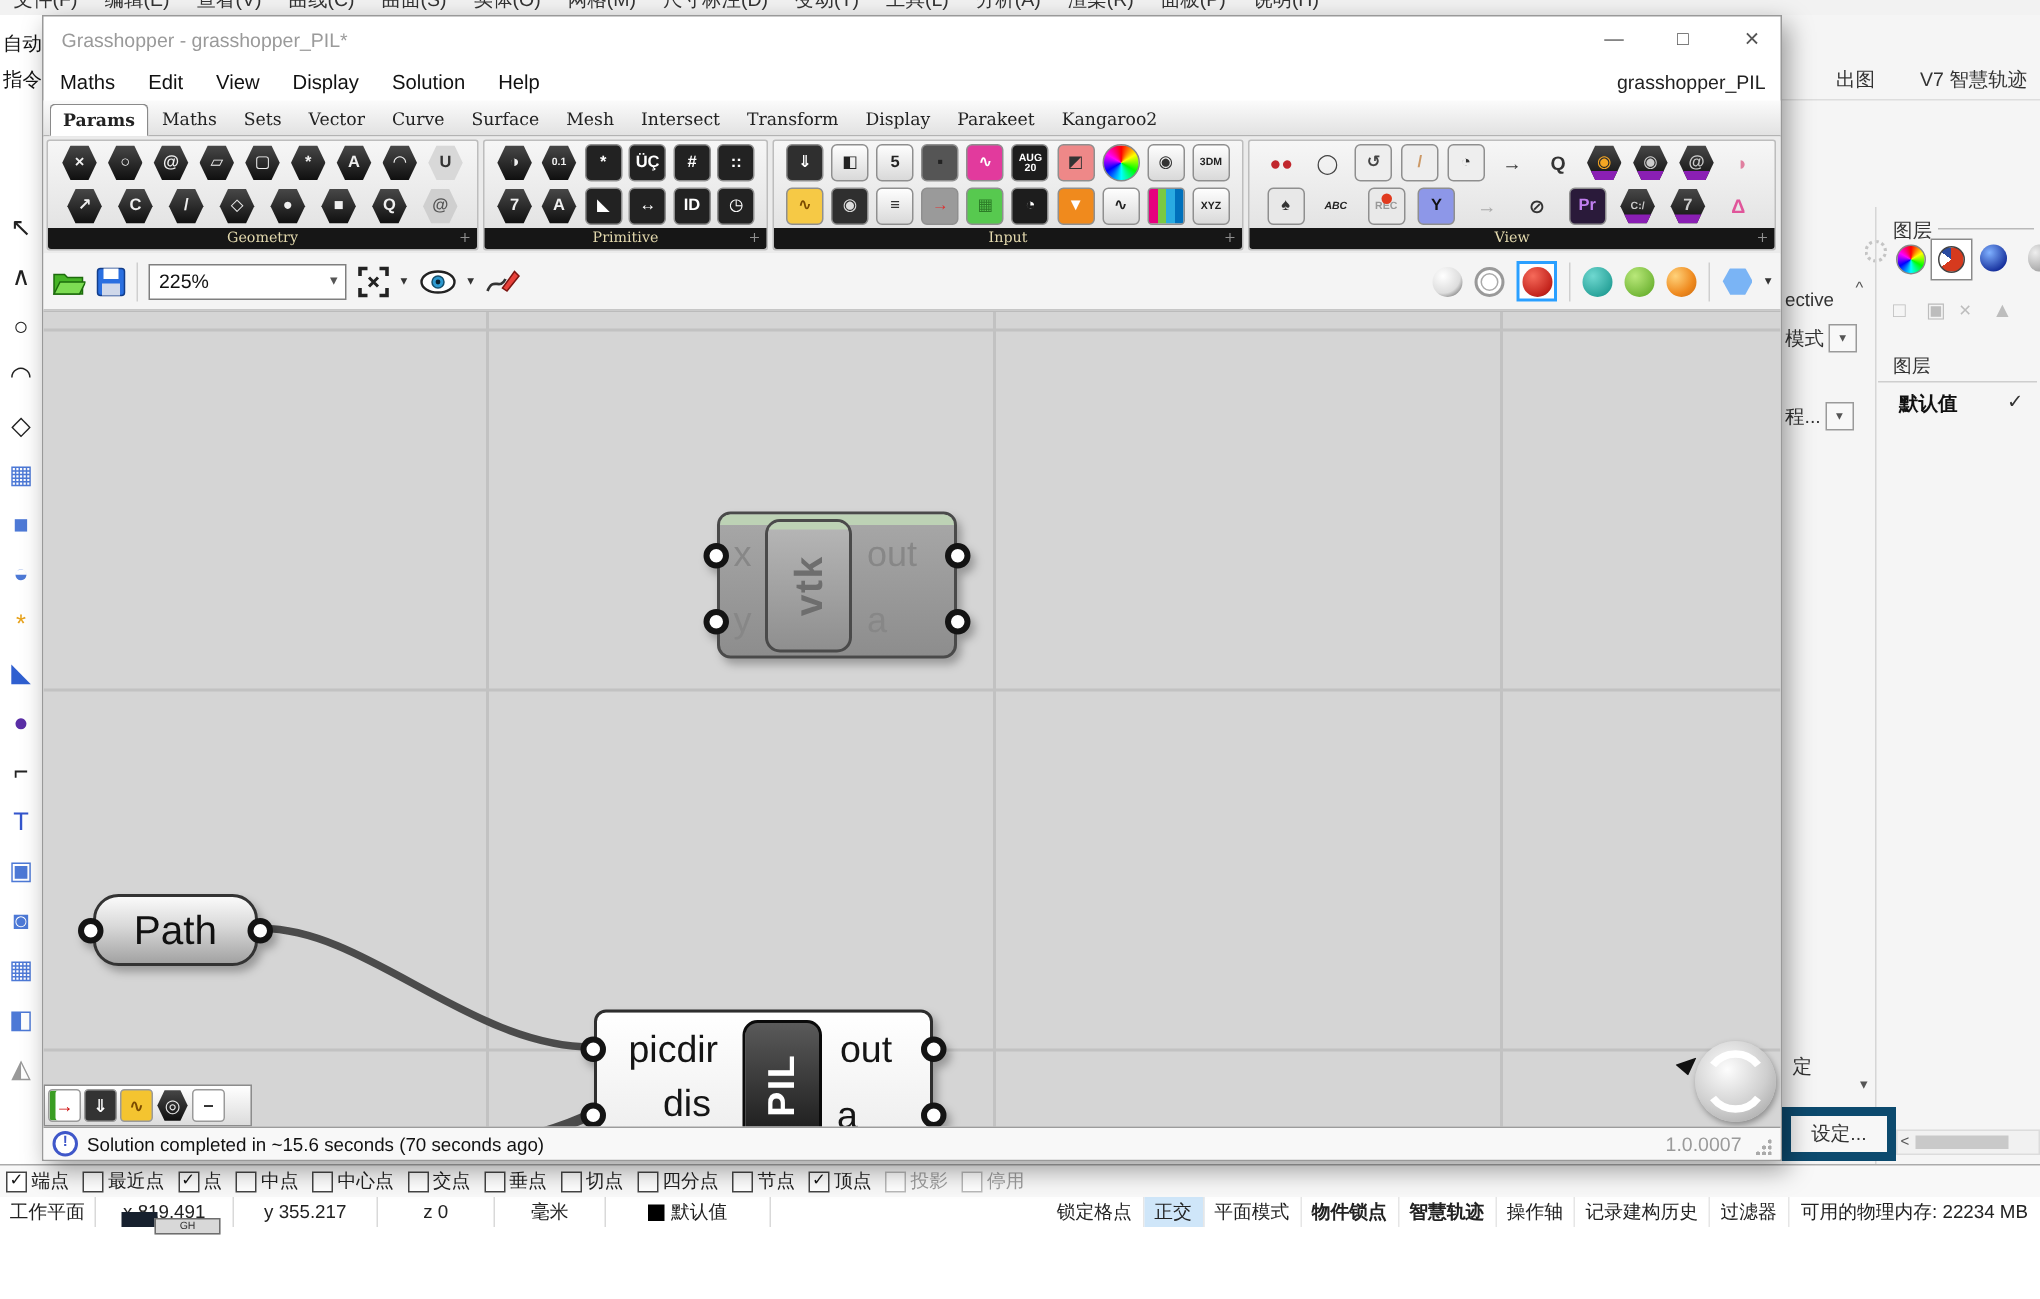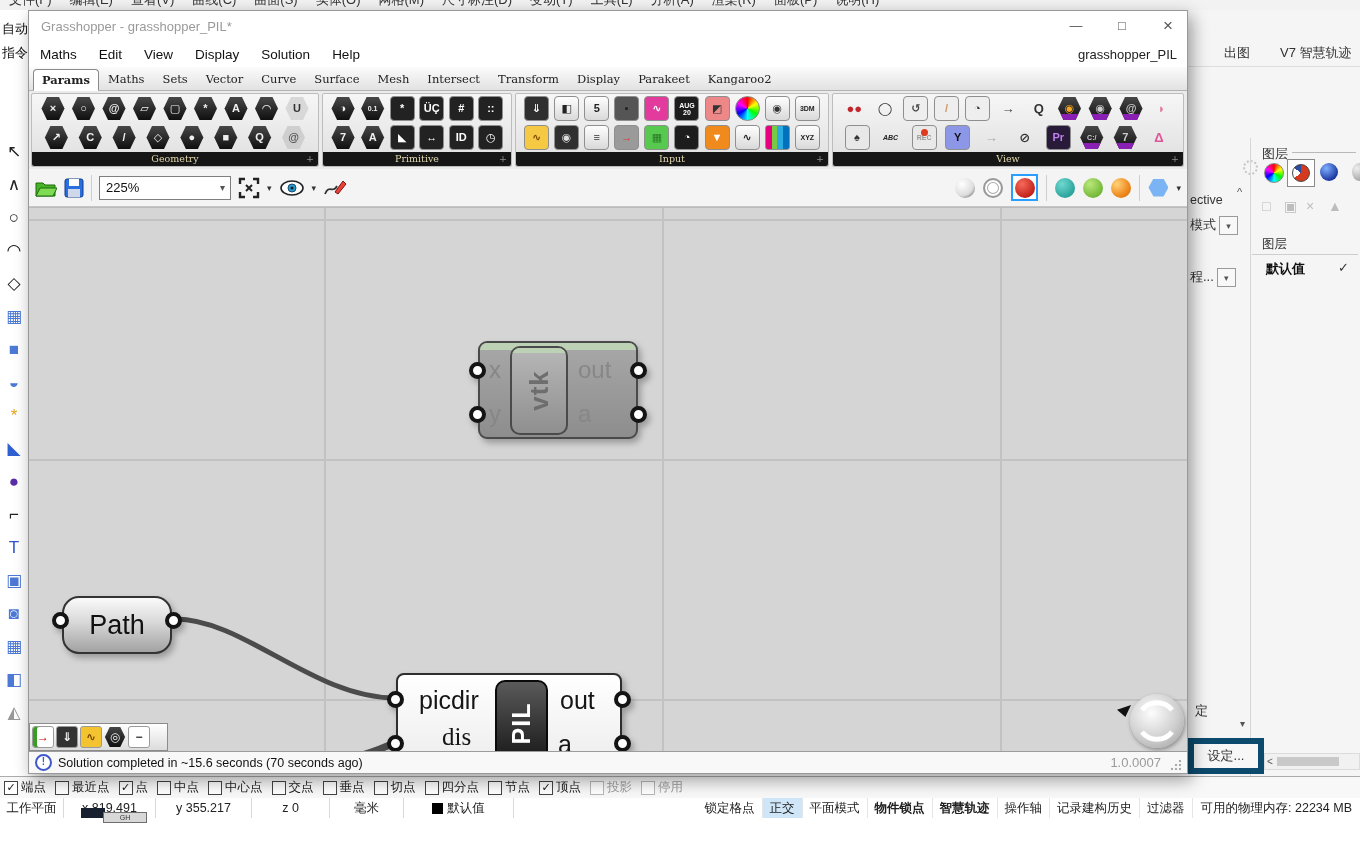--- a/index.html
+++ b/index.html
@@ -17,21 +17,21 @@
 
   
   #rpanel{position:absolute;left:1188px;top:10px;width:172px;height:808px;background:#f5f5f5;
           font-size:13px;color:#333;z-index:1;overflow:hidden;}
   .rpabs{position:absolute;white-space:nowrap;}
   #rp-line{position:absolute;left:0;right:0;top:56px;height:1px;background:#ddd;}
   #rp-vline{position:absolute;left:62px;top:128px;bottom:40px;width:1px;background:#d6d6d6;}
   #rp-gear{position:absolute;left:55px;top:150px;width:11px;height:11px;border:2px dotted #c4c4c4;border-radius:50%;}
   #rp-rule{position:absolute;left:104px;right:4px;top:142px;height:1px;background:#b9b9b9;}
   #rp-rule2{position:absolute;left:64px;right:2px;top:244px;height:1px;background:#cecece;}
-  .dditem{display:flex;align-items:flex-start;gap:3px;}
+  .dditem{display:flex;align-items:center;gap:3px;}
   .ddbox{width:17px;height:17px;border:1px solid #9a9a9a;background:#f8f8f8;font-size:9px;color:#555;
          display:flex;align-items:center;justify-content:center;}
   #rp-wheel{position:absolute;left:76px;top:153px;width:18px;height:18px;border-radius:50%;border:1px solid #888;
             background:conic-gradient(#f00,#ff0,#0f0,#0ff,#00f,#f0f,#f00);}
   #rp-tabbox{position:absolute;left:99px;top:149px;width:26px;height:26px;border:1px solid #8a8a8a;background:#fff;
              display:flex;align-items:center;justify-content:center;}
   #rp-pie{width:16px;height:16px;border-radius:50%;border:1px solid #444;
           background:conic-gradient(#d63a1e 0 65%,#fff 65% 85%,#2a4ba0 85%);}
   #rp-ball{position:absolute;left:132px;top:153px;width:18px;height:18px;border-radius:50%;
            background:radial-gradient(circle at 35% 30%,#7fb0ff,#16309c 75%);}
@@ -140,30 +140,30 @@
   .cap .strip2{position:absolute;left:0;right:0;top:0;height:5px;background:#bdd2b5;}
   .vt{position:absolute;inset:0;display:flex;align-items:center;justify-content:center;}
   .vt span{transform:rotate(-90deg);font-size:26px;font-weight:bold;letter-spacing:1px;}
   #vtk .vt span{color:#6e6e6e;}
   .plbl{position:absolute;font-size:24px;color:#878787;line-height:1;}
   #vtk .li1{left:9px;top:15px;} #vtk .li2{left:9px;top:59px;}
   #vtk .lo1{left:98px;top:15px;} #vtk .lo2{left:98px;top:59px;}
   .port{position:absolute;width:9px;height:9px;border:4.5px solid #141414;border-radius:50%;background:#fff;}
   #vtk .pi1{left:-11px;top:19px;} #vtk .pi2{left:-11px;top:63px;}
   #vtk .po1{right:-11px;top:19px;} #vtk .po2{right:-11px;top:63px;}
-  #pathc{left:33px;top:388px;width:110px;height:58px;border-radius:17px;
+  #pathc{left:33px;top:388px;width:110px;height:48px;border-radius:17px;
          background:linear-gradient(#fafafa,#d8d8d8 45%,#a2a2a2);display:flex;align-items:center;justify-content:center;
          font-size:27px;color:#111;border-color:#333;}
   #pathc .pi1{left:-12px;top:14px;} #pathc .po1{right:-12px;top:14px;}
   #pil{left:367px;top:465px;width:226px;height:92px;border-radius:8px;background:linear-gradient(#fff,#ededed);
        border-color:#2e2e2e;}
   #pil .cap{left:97px;top:5px;width:53px;height:86px;background:linear-gradient(#5a5a5a,#161616);border-color:#0a0a0a;}
   #pil .vt span{color:#fff;font-size:25px;}
   #pil .plbl{color:#151515;font-size:25px;}
-  #pil .li1{left:21px;top:13px;} #pil .li2{left:44px;top:49px;font-family:Liberation Serif, serif;}
+  #pil .li1{left:21px;top:13px;} #pil .li2{left:44px;top:49px;}
   #pil .lo1{left:162px;top:13px;} #pil .lo2{left:160px;top:57px;}
   #pil .pi1{left:-11px;top:16px;} #pil .pi2{left:-11px;top:60px;}
   #pil .po1{right:-11px;top:16px;} #pil .po2{right:-11px;top:60px;}
   #wbar{position:absolute;left:0;top:515px;width:139px;height:28px;background:linear-gradient(#fff,#dcdcdc);
         border:1px solid #8c8c8c;display:flex;align-items:center;gap:2px;padding:0 2px;box-sizing:border-box;}
   .wb{width:22px;height:22px;border:1px solid #9a9a9a;border-radius:3px;display:flex;align-items:center;
       justify-content:center;font-size:12px;font-weight:bold;background:#fff;flex:none;box-sizing:border-box;}
   #wb1{color:#c00;box-shadow:inset 4px 0 0 #3a9d23;}
   #wb2{background:#333;color:#fff;}
   #wb3{background:#f4c430;color:#7a4a00;}

